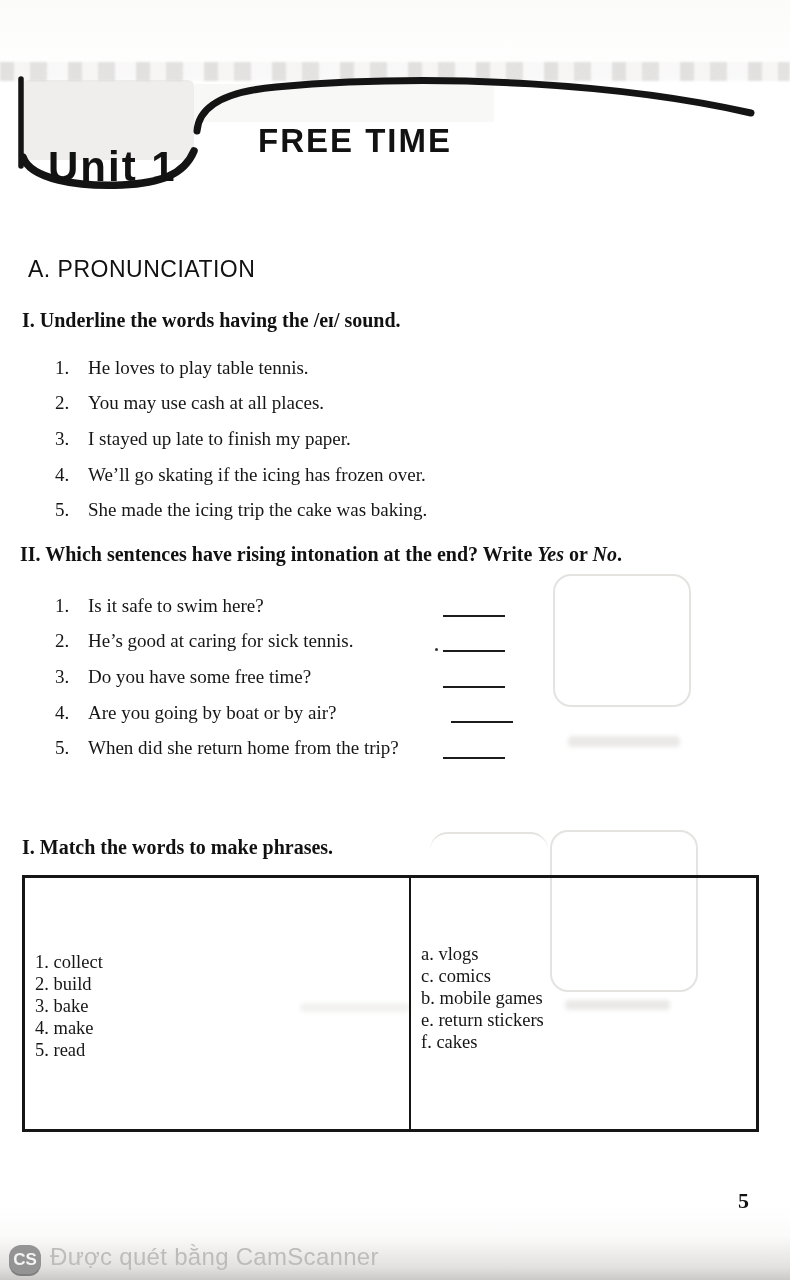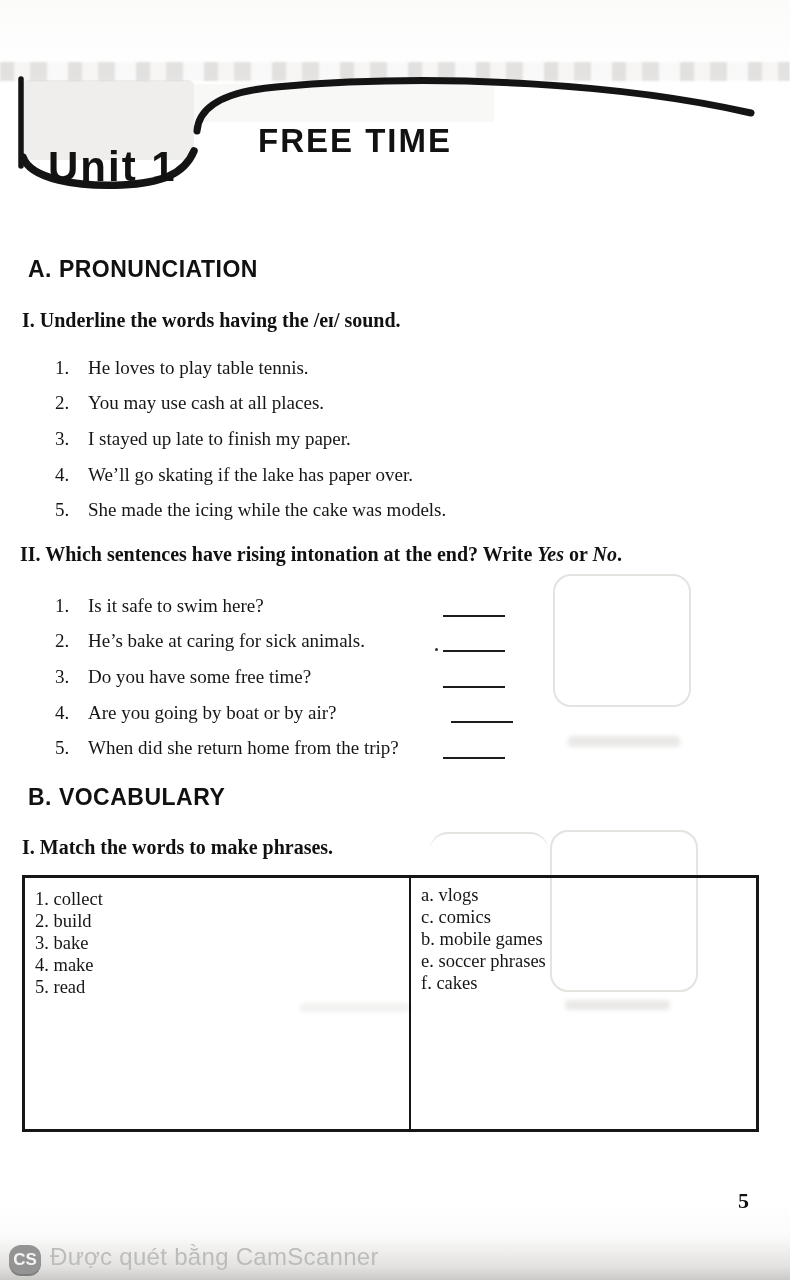--- a/index.html
+++ b/index.html
@@ -31,21 +31,21 @@
     position: absolute; left: 0; top: 62px; width: 790px; height: 19px;
     background: repeating-linear-gradient(90deg,
       rgba(160,156,150,0.30) 0 14px, rgba(205,201,195,0.16) 14px 30px,
       rgba(150,146,140,0.26) 30px 47px, rgba(215,211,205,0.12) 47px 68px);
     filter: blur(1px);
   }
   
   .sec-heading {
     position: absolute;
     font-family: "Liberation Sans", sans-serif;
-    font-weight: 700; font-size: 23px; letter-spacing: 0.5px; color: #111;
+    font-weight: 400; font-size: 23px; letter-spacing: 0.5px; color: #111;
   }
   .ex-heading {
     position: absolute;
     font-weight: 700; font-size: 20px; color: #111;
   }
   .ex-heading .it { font-style: italic; }
   
   .num-list { position: absolute; list-style: none; }
   .num-list li {
     height: 35.6px; display: flex; align-items: center;
@@ -58,21 +58,21 @@
   }
   .predot { position: absolute; left: 380px; bottom: 8px; width: 3px; height: 3px; background:#333; border-radius:50%; }
   
   .match-table {
     position: absolute; left: 22px; top: 875px;
     width: 737px; height: 257px;
     border: 3px solid #161616;
     display: flex;
   }
   .match-col {
-    display: flex; flex-direction: column; justify-content: flex-start;
+    display: flex; flex-direction: column; justify-content: center;
     padding: 10px 0 6px 10px; font-size: 18.5px;
   }
   .match-col.left  { width: 386px; border-right: 2.5px solid #161616; }
   .match-col.right { flex: 1; padding-top: 6px; padding-bottom: 17px; }
   .match-col p { line-height: 22px; }
   
   .page-number {
     position: absolute; left: 738px; top: 1188px;
     font-weight: 700; font-size: 22px; color: #111;
   }
@@ -132,41 +132,41 @@
     <li>
       <span class="num">2.</span>
       <span>You may use cash at all places.</span>
     </li>
     <li>
       <span class="num">3.</span>
       <span>I stayed up late to finish my paper.</span>
     </li>
     <li>
       <span class="num">4.</span>
-      <span>We’ll go skating if the lake has paper over.</span>
+      <span>We’ll go skating if the icing has frozen over.</span>
     </li>
     <li>
       <span class="num">5.</span>
-      <span>She made the icing while the cake was models.</span>
+      <span>She made the icing trip the cake was baking.</span>
     </li>
   </ul>
 
   <div class="ex-heading" style="left:20px; top:543px;">
     <span>II. Which sentences have rising intonation at the end? Write </span><span class="it">Yes</span><span> or </span><span class="it">No</span><span>.</span>
   </div>
 
   <ul class="num-list" style="left:55px; top:588px;">
     <li>
       <span class="num">1.</span>
       <span>Is it safe to swim here?</span>
       <span class="blank"></span>
     </li>
     <li>
       <span class="num">2.</span>
-      <span>He’s bake at caring for sick animals.</span>
+      <span>He’s good at caring for sick tennis.</span>
       <span class="predot"></span>
       <span class="blank"></span>
     </li>
     <li>
       <span class="num">3.</span>
       <span>Do you have some free time?</span>
       <span class="blank"></span>
     </li>
     <li>
       <span class="num">4.</span>
@@ -180,37 +180,36 @@
     </li>
   </ul>
 
   <div class="ghost-box" style="left:553px; top:574px; width:138px; height:133px;"></div>
   <div class="ghost-smudge" style="left:568px; top:736px; width:112px; height:11px;"></div>
   <div class="ghost-box" style="left:550px; top:830px; width:148px; height:162px;"></div>
   <div class="ghost-smudge" style="left:565px; top:1000px; width:105px; height:10px;"></div>
   <div class="ghost-smudge" style="left:300px; top:1003px; width:110px; height:9px; opacity:.6;"></div>
   <div class="ghost-box" style="left:430px; top:832px; width:118px; height:40px; border-bottom:none; border-left:none; border-right:none;"></div>
 
-  <div class="sec-heading" style="left:28px; top:784px;">B. VOCABULARY</div>
 
   <div class="ex-heading" style="left:22px; top:836px;font-family:Liberation Serif, serif;">I. Match the words to make phrases.</div>
 
   <div class="match-table">
     <div class="match-col left">
       <p>1. collect</p>
       <p>2. build</p>
       <p>3. bake</p>
       <p>4. make</p>
       <p>5. read</p>
     </div>
     <div class="match-col right">
       <p>a. vlogs</p>
       <p>c. comics</p>
       <p>b. mobile games</p>
-      <p>e. soccer phrases</p>
+      <p>e. return stickers</p>
       <p>f. cakes</p>
     </div>
   </div>
 
   <div class="page-number">5</div>
 
   <div class="footer">
     <div class="cs-badge">CS</div>
     <div class="footer-text">Được quét bằng CamScanner</div>
   </div>

